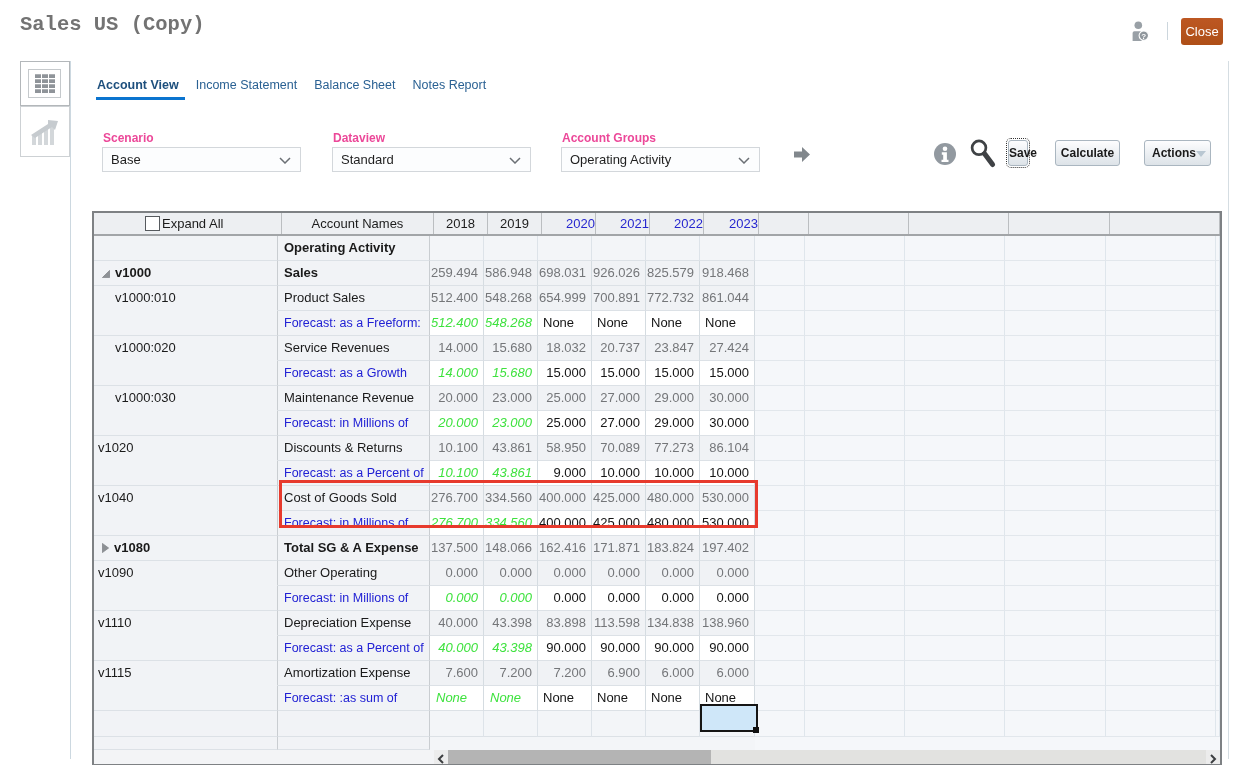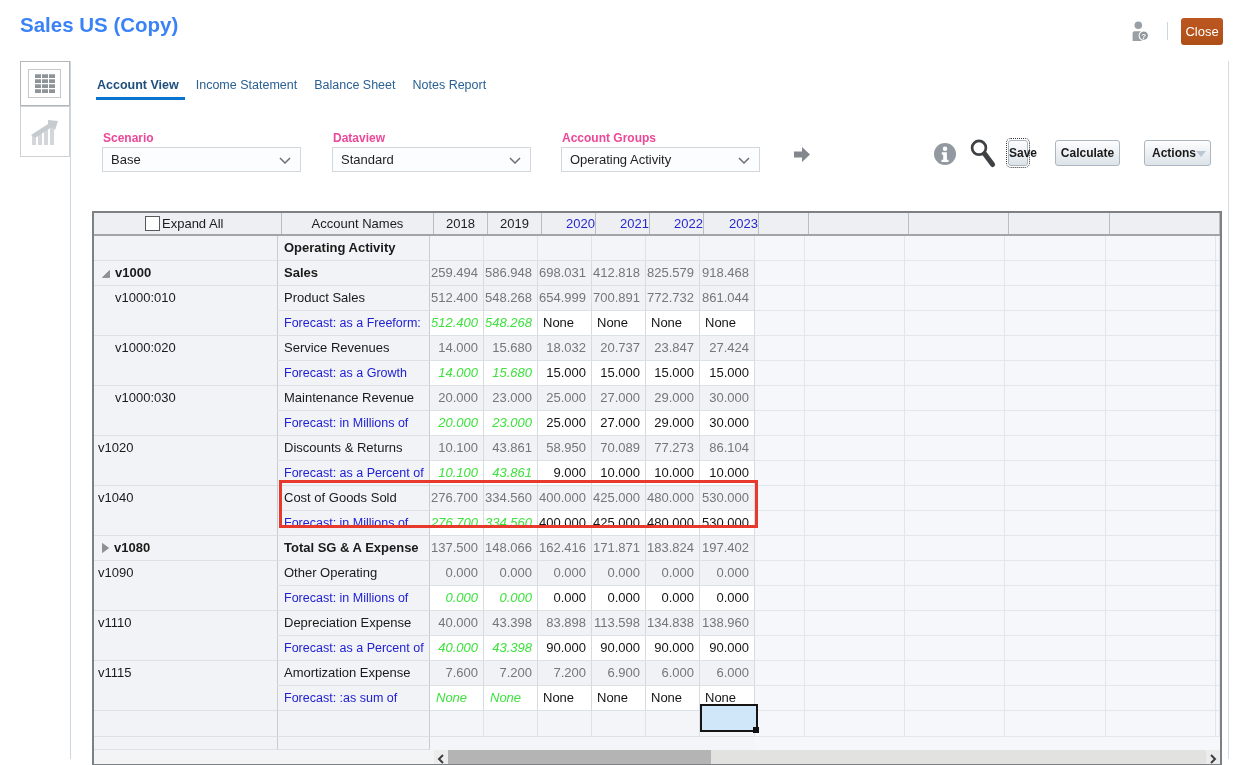--- a/index.html
+++ b/index.html
@@ -1,19 +1,19 @@
 <!DOCTYPE html>
 <html><head><meta charset="utf-8">
 <style>
 * { margin:0; padding:0; }
 html,body { width:1233px; height:765px; background:#ffffff; font-family:"Liberation Sans",sans-serif; overflow:hidden; position:relative; }
 .abs { position:absolute; }
 
 
-#title { left:20px; top:13px; font-size:20.5px; font-weight:bold; color:#3b82f6; }
+#title { left:20px; top:13px; font-size:20.5px; font-weight:bold; color:#737373;font-family:Liberation Mono, monospace; }
 #pline { left:1167px; top:22px; width:1px; height:18px; background:#ccd6dd; }
 #closebtn { left:1181px; top:18px; width:42px; height:27px; background:linear-gradient(#bd5722,#ae4f17); border-radius:3px; color:#ffffff; font-size:13px; text-align:center; line-height:27px; }
 
 
 #tile1 { left:20px; top:61px; width:50px; height:45px; border:1px solid #b3b7ba; box-sizing:border-box; background:#ffffff; }
 #tile2 { left:20px; top:106px; width:50px; height:51px; border:1px solid #cdd1d4; box-sizing:border-box; background:#ffffff; }
 #gridframe { left:7px; top:7px; width:33px; height:29px; border:1px solid #c5c9cc; box-sizing:border-box; position:absolute; }
 #gridicon { left:6px; top:4px; width:20px; height:19px; position:absolute; background:#8f9499;
   background-image:repeating-linear-gradient(to right,transparent 0 6px,#fff 6px 7px),repeating-linear-gradient(to bottom,rgba(255,255,255,.25) 0 1px,transparent 1px 4px,#fff 4px 5px); }
 #vline-l { left:70px; top:61px; width:1px; height:698px; background:#ccd8e0; }
@@ -181,21 +181,21 @@
       <div class="c tfl te"></div>
     </div>
 <div class="r">
       <div class="c c1"><svg class="tri" width="8" height="8" viewBox="0 0 8 8">
           <polygon points="7.6,0.4 7.6,7.6 0.4,7.6" fill="#8e9296" stroke="#7c8084" stroke-width="0.7"></polygon>
         </svg><span class="idb">v1000</span></div>
       <div class="c c2"><b>Sales</b></div>
       <div class="c y num">259.494</div>
       <div class="c y num">586.948</div>
       <div class="c y num">698.031</div>
-      <div class="c y num">412.818</div>
+      <div class="c y num">926.026</div>
       <div class="c y num">825.579</div>
       <div class="c y6 num">918.468</div>
       <div class="c t50 te"></div>
       <div class="c t100 te"></div>
       <div class="c t100 te"></div>
       <div class="c t101 te"></div>
       <div class="c t110 te"></div>
       <div class="c tfl te"></div>
     </div>
 <div class="r">

